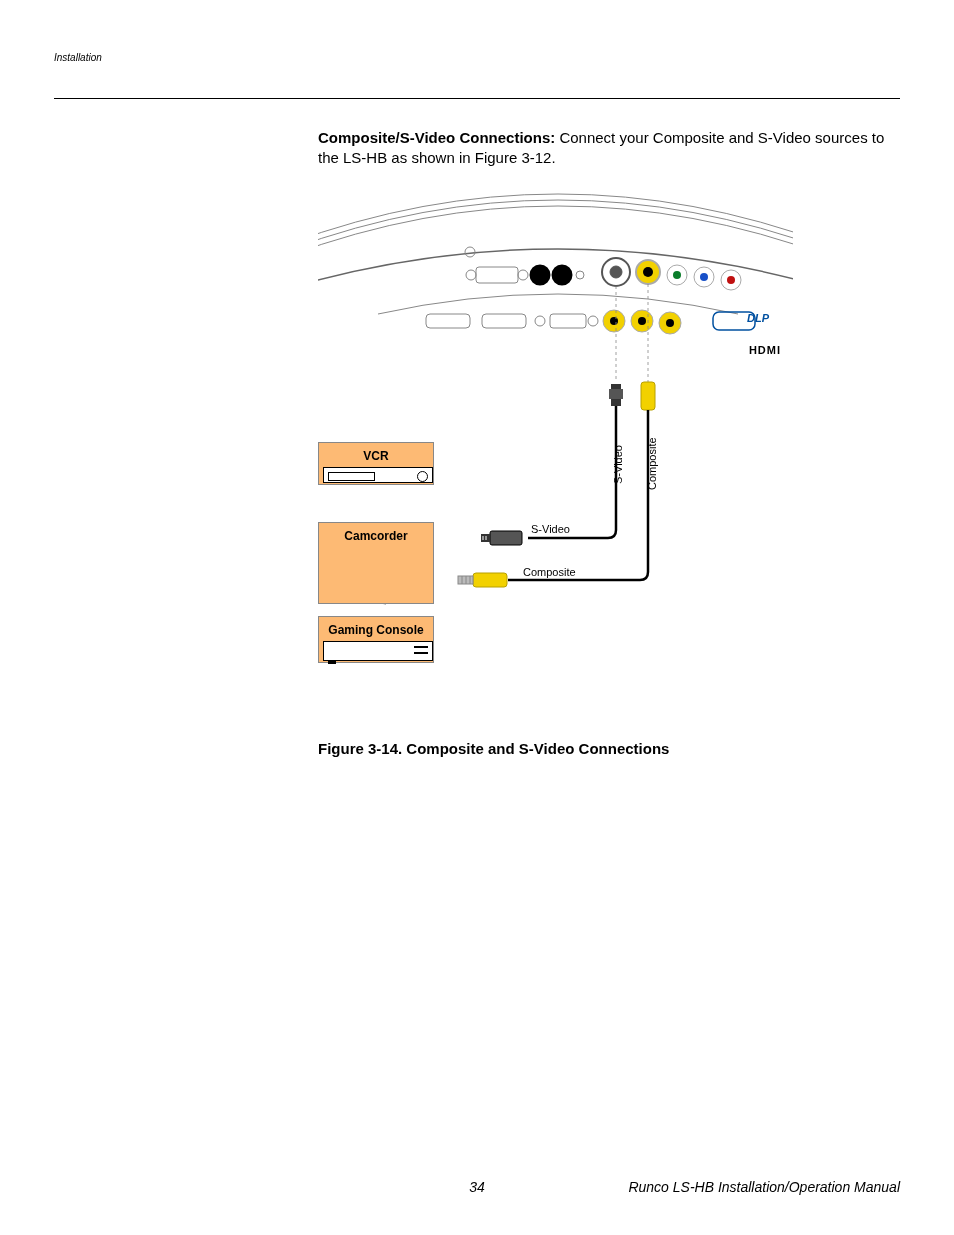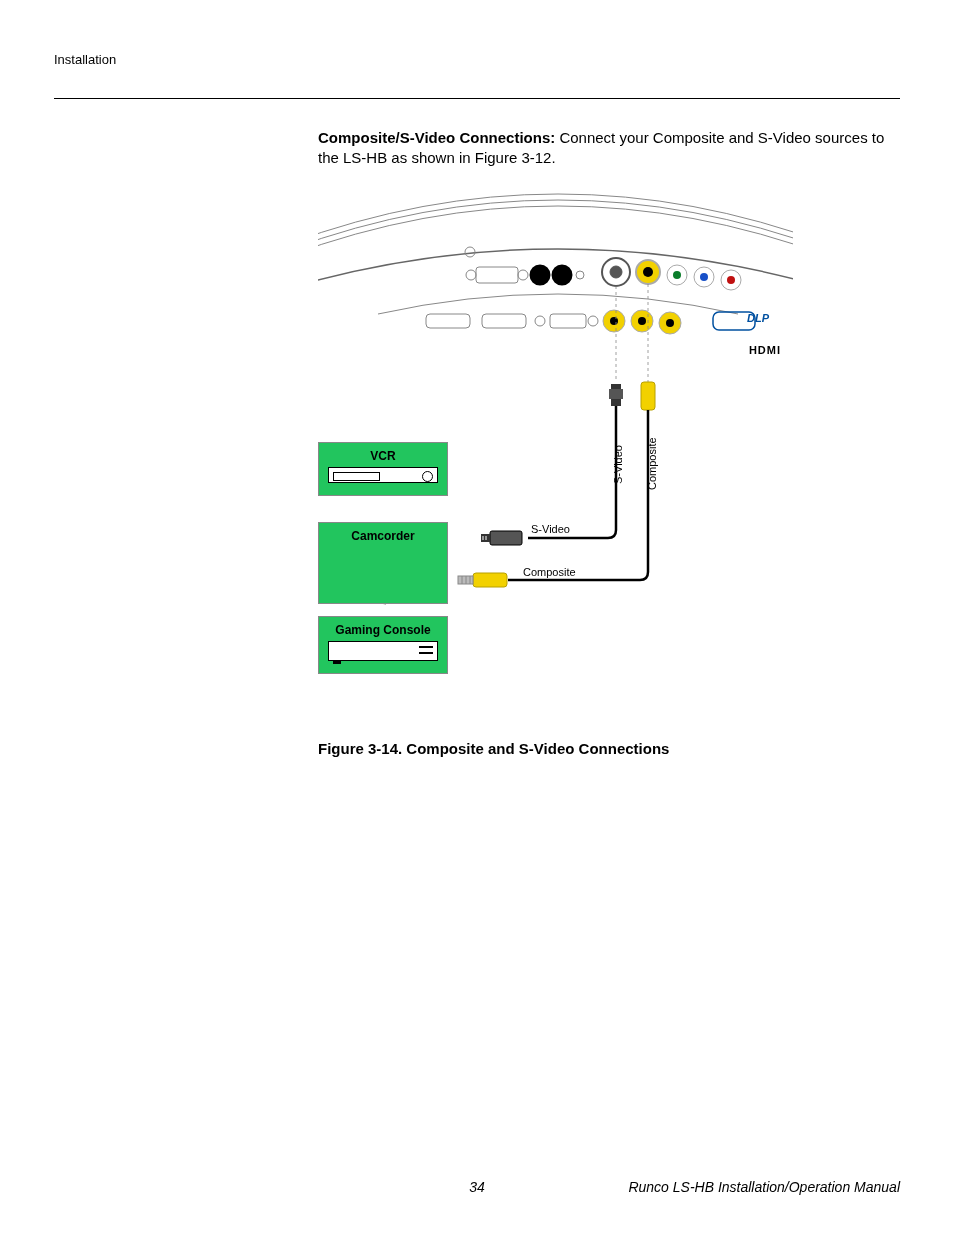--- a/index.html
+++ b/index.html
@@ -8,21 +8,22 @@
     width: 954px;
     height: 1235px;
     background: #fff;
     color: #000;
     position: relative;
   }
   .header-section-label {
     position: absolute;
     top: 52px;
     left: 54px;
-    font-size: 13px;
+    font-style: italic;
+    font-size: 10px;
   }
   .header-rule {
     position: absolute;
     top: 98px;
     left: 54px;
     width: 846px;
     border-top: 1px solid #000;
   }
   .body-text {
     position: absolute;
@@ -61,25 +62,25 @@
     right: 54px;
     font-style: italic;
     font-size: 14px;
     margin-left: 43px;
   }
   
   .diagram { width: 100%; height: 100%; }
   .source-box {
     position: absolute;
     left: 0;
-    width: 130px;
+    width: 116px;
     border: 1px solid #888;
     text-align: center;
-    padding: 6px 4px 12px 4px;
-    background: #22c55e;
+    padding: 6px 4px 1px 4px;
+    background: #fdba74;
   }
   .source-box .lbl { font-size: 12px; font-weight: bold; margin-bottom: 4px; display: block; }
   .device { width: 110px; margin: 0 auto; }
   .vcr-device {
     height: 16px; border: 1px solid #000; position: relative; background: #fff;
   }
   .vcr-device::before { content:""; position:absolute; left:4px; top:4px; width:45px; height:7px; border:1px solid #000; }
   .vcr-device::after { content:""; position:absolute; right:4px; top:3px; width:9px; height:9px; border:1px solid #000; border-radius:50%; }
   .gaming-device { height: 20px; border:1px solid #000; position:relative; background:#fff; }
   .gaming-device::after{content:"";position:absolute;right:4px;top:4px;width:14px;height:4px;border-top:2px solid #000;border-bottom:2px solid #000;}

